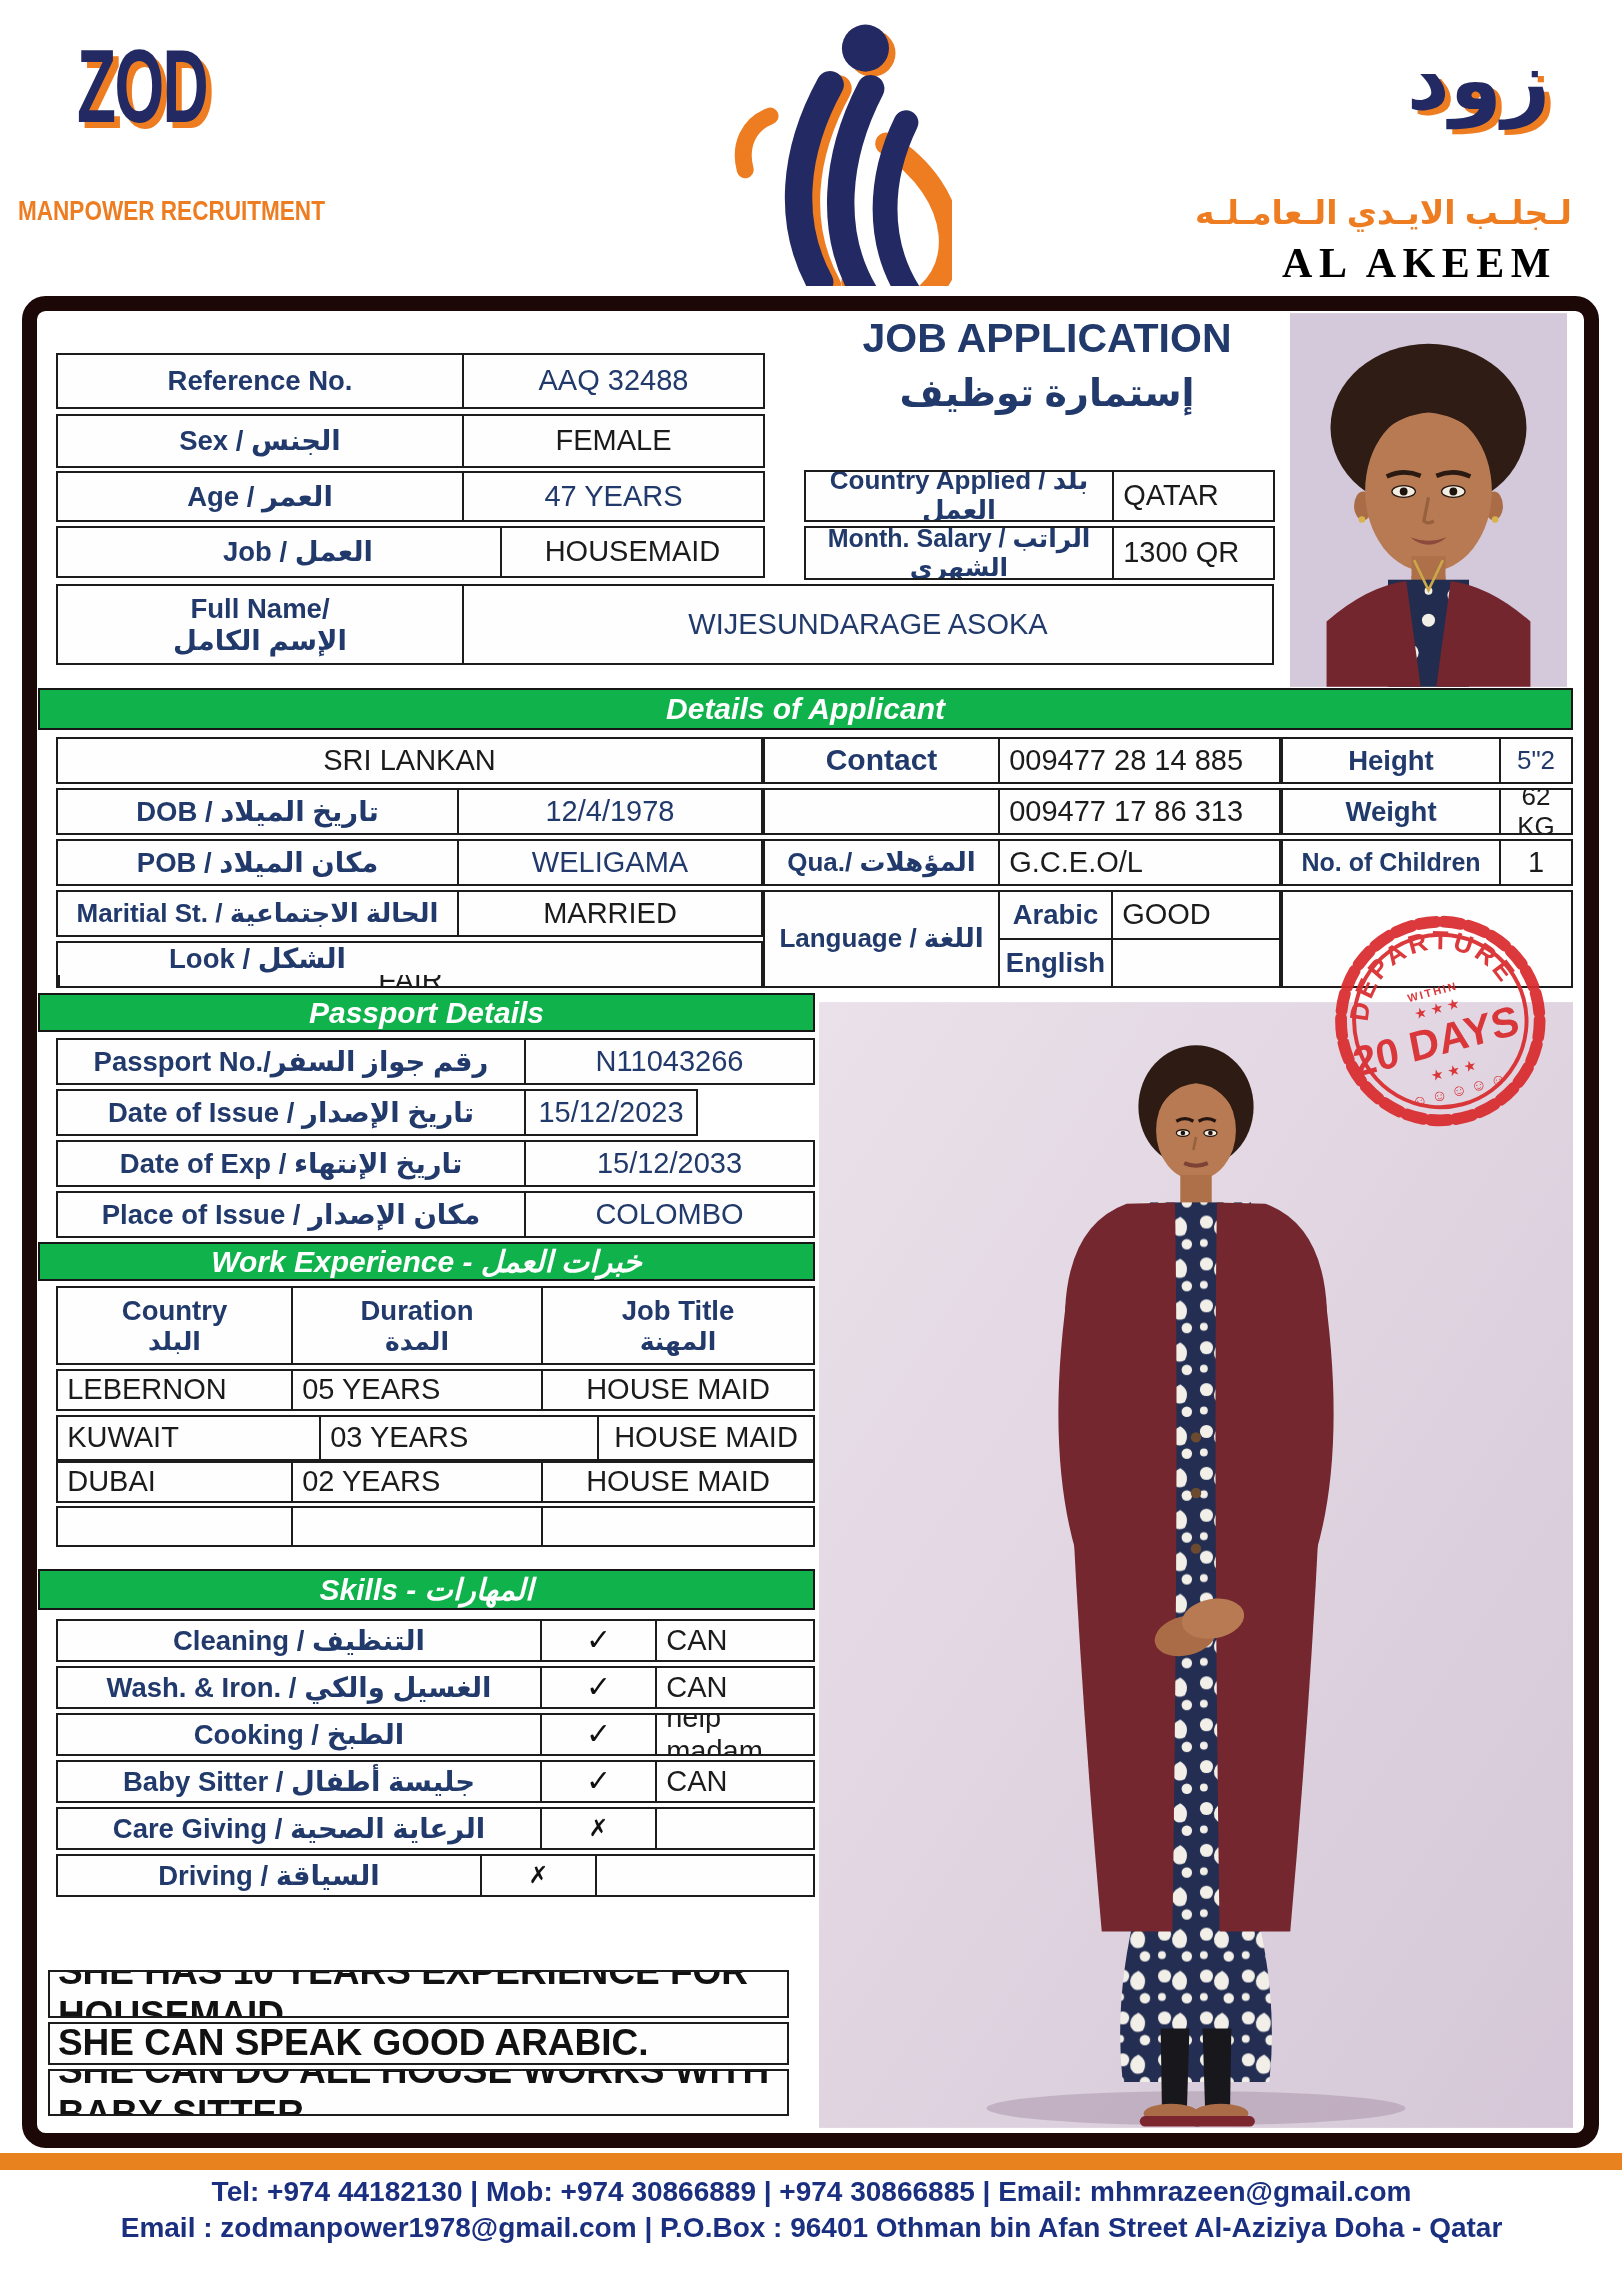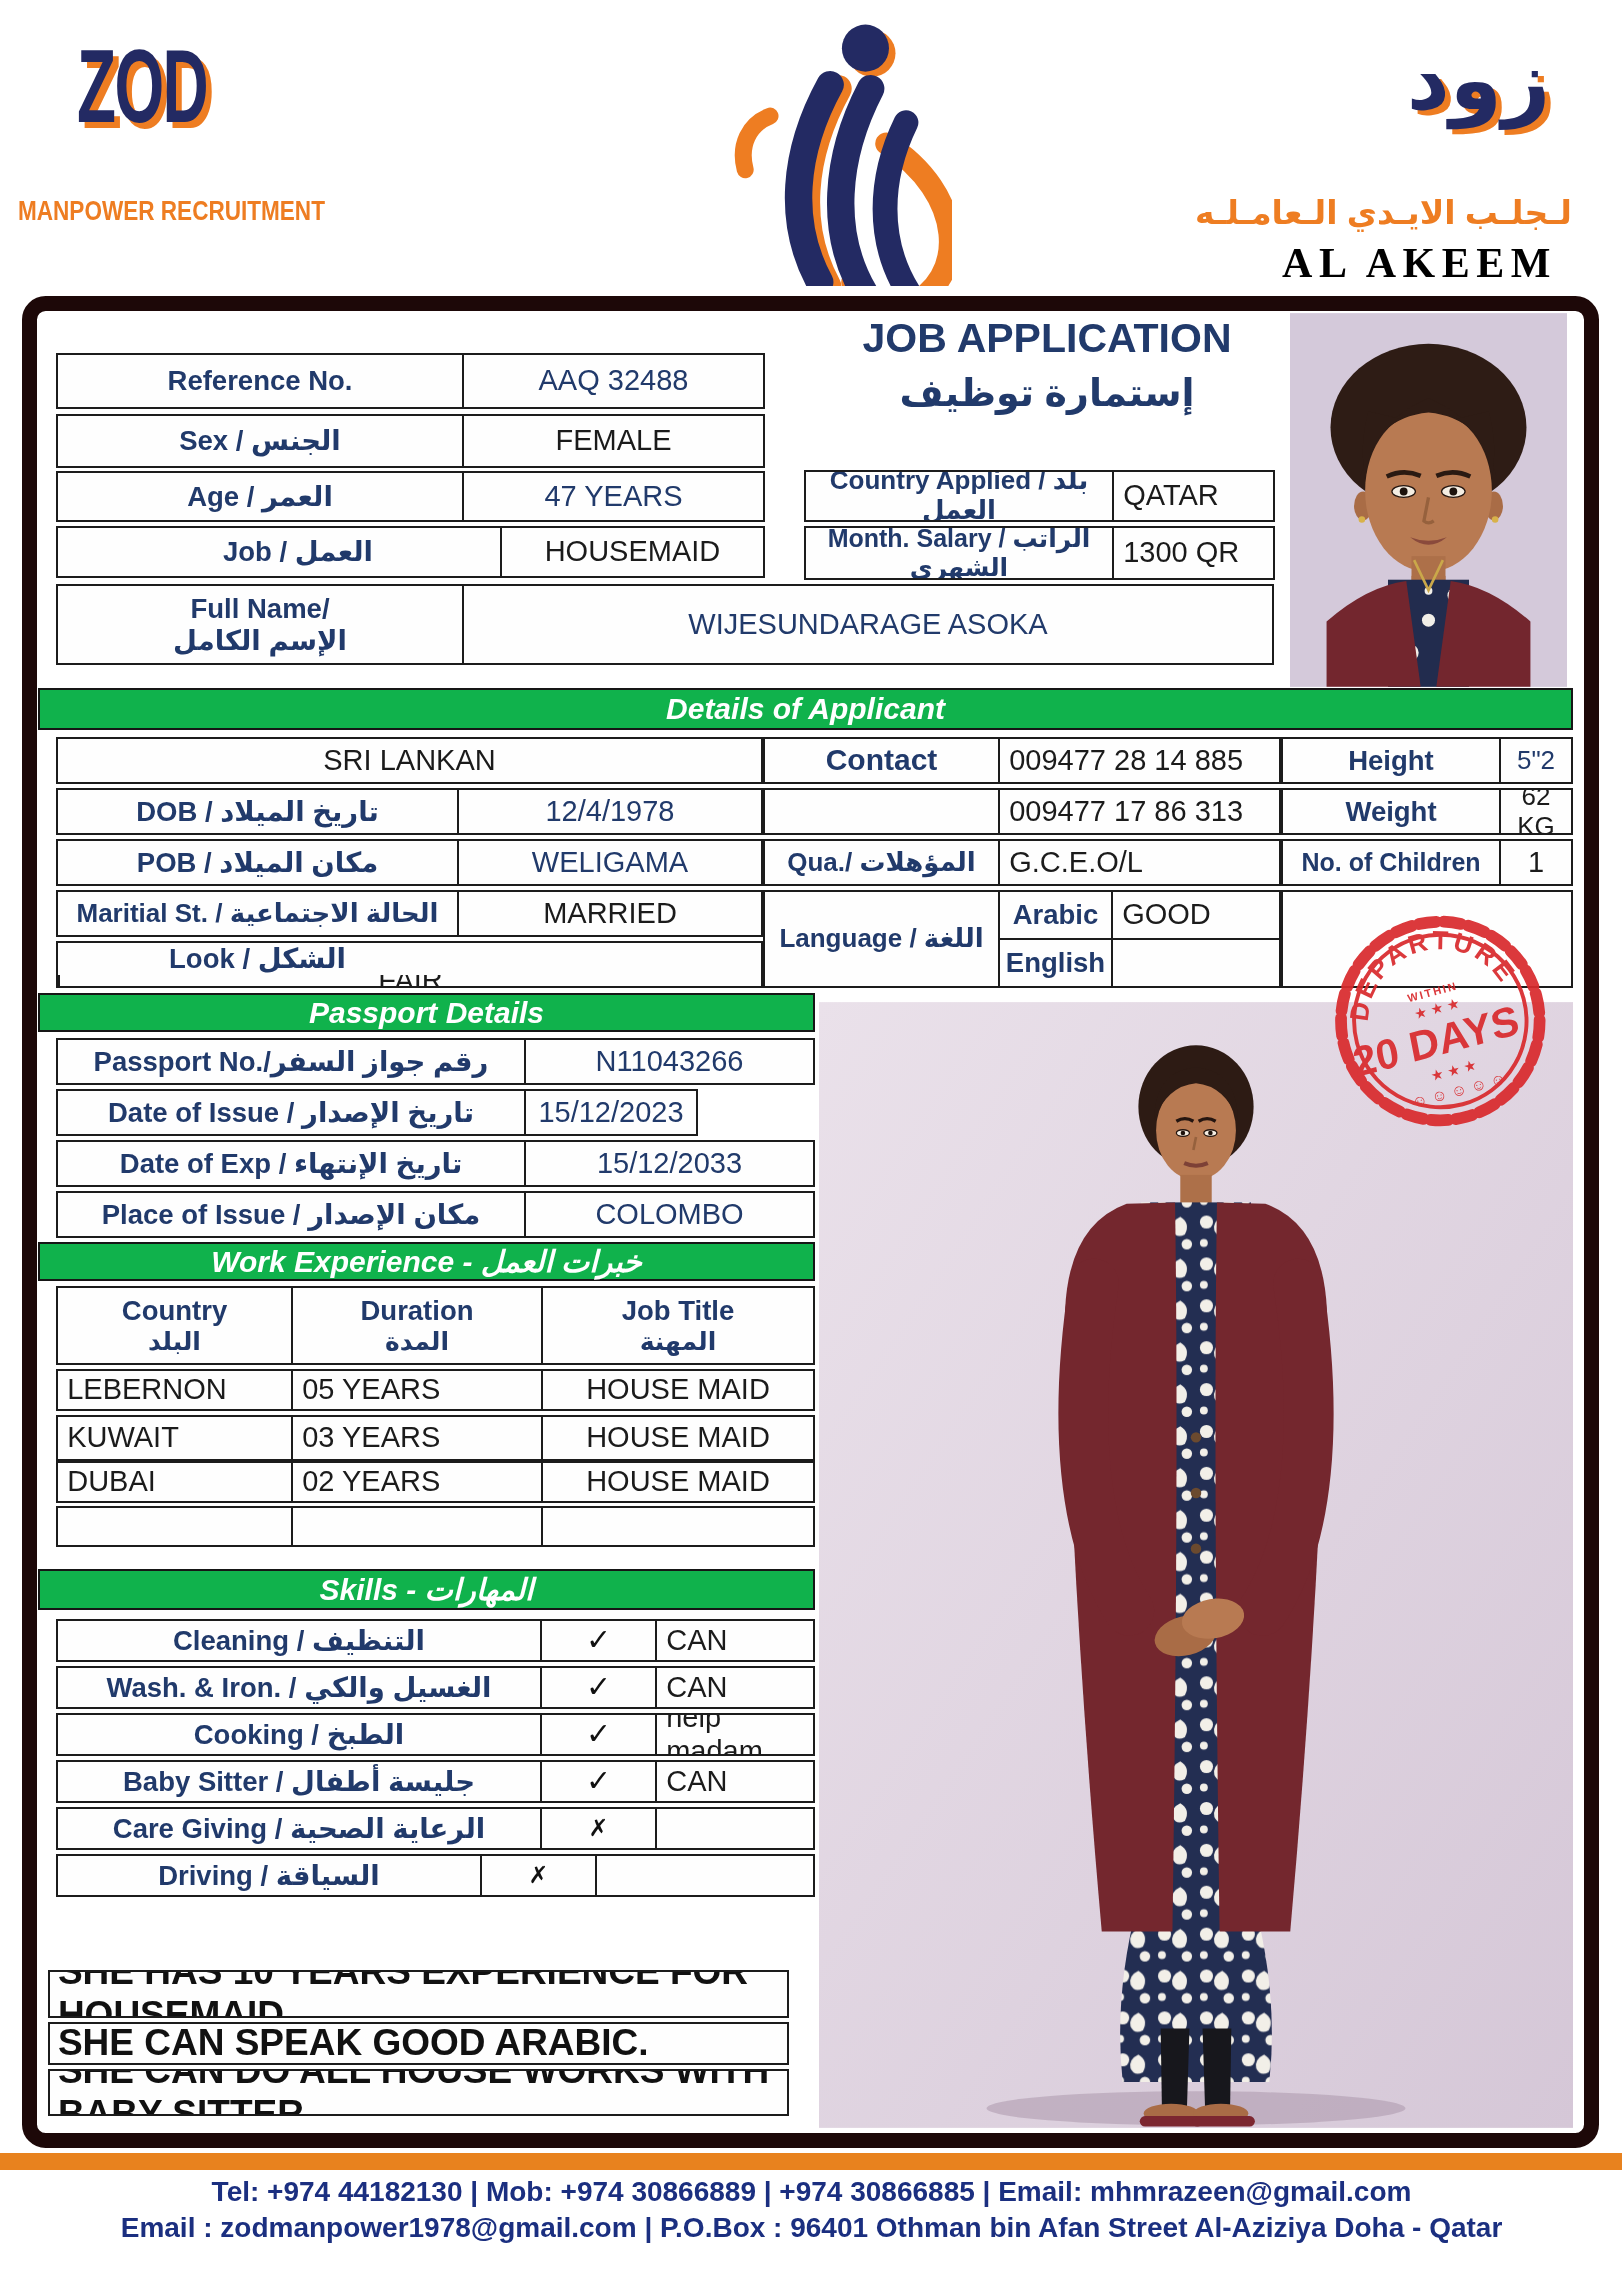--- a/index.html
+++ b/index.html
@@ -253,21 +253,21 @@
     <div class="cell stack" style="flex:1;">
       <span class="lbl">Job Title</span>
       <span class="lbl" style="font-size:25px;">المهنة</span>
     </div>
   </div>
   <div class="row" style="left:56px;top:1369px;width:759px;height:42px;">
     <div class="cell left-al" style="width:233px;">LEBERNON</div>
     <div class="cell left-al" style="width:250px;">05 YEARS</div>
     <div class="cell" style="flex:1;">HOUSE MAID</div>
   </div>
-  <div class="row" style="left:56px;top:1415px;width:759px;height:46px;">
+  <div class="row" style="left:56px;top:1415px;width:759px;height:46px;gap:28px;">
     <div class="cell left-al" style="width:233px;">KUWAIT</div>
     <div class="cell left-al" style="width:250px;">03 YEARS</div>
     <div class="cell" style="flex:1;">HOUSE MAID</div>
   </div>
   <div class="row" style="left:56px;top:1461px;width:759px;height:42px;">
     <div class="cell left-al" style="width:233px;">DUBAI</div>
     <div class="cell left-al" style="width:250px;">02 YEARS</div>
     <div class="cell" style="flex:1;">HOUSE MAID</div>
   </div>
   <div class="row" style="left:56px;top:1506px;width:759px;height:41px;">

